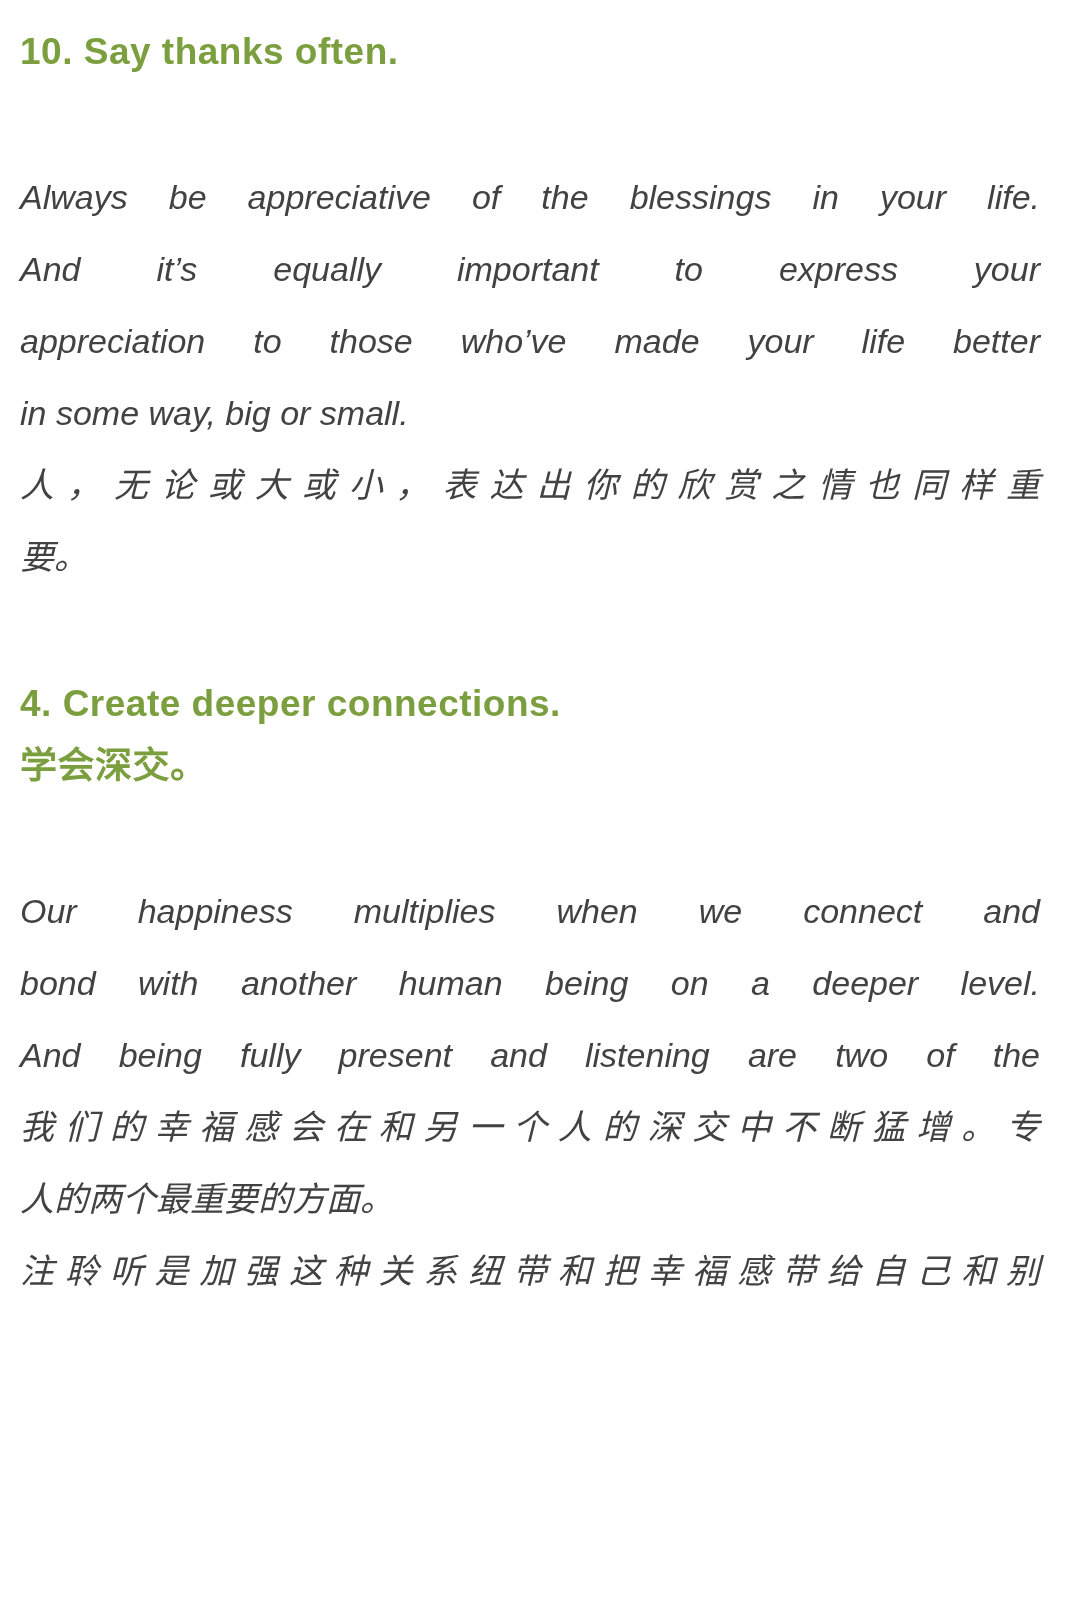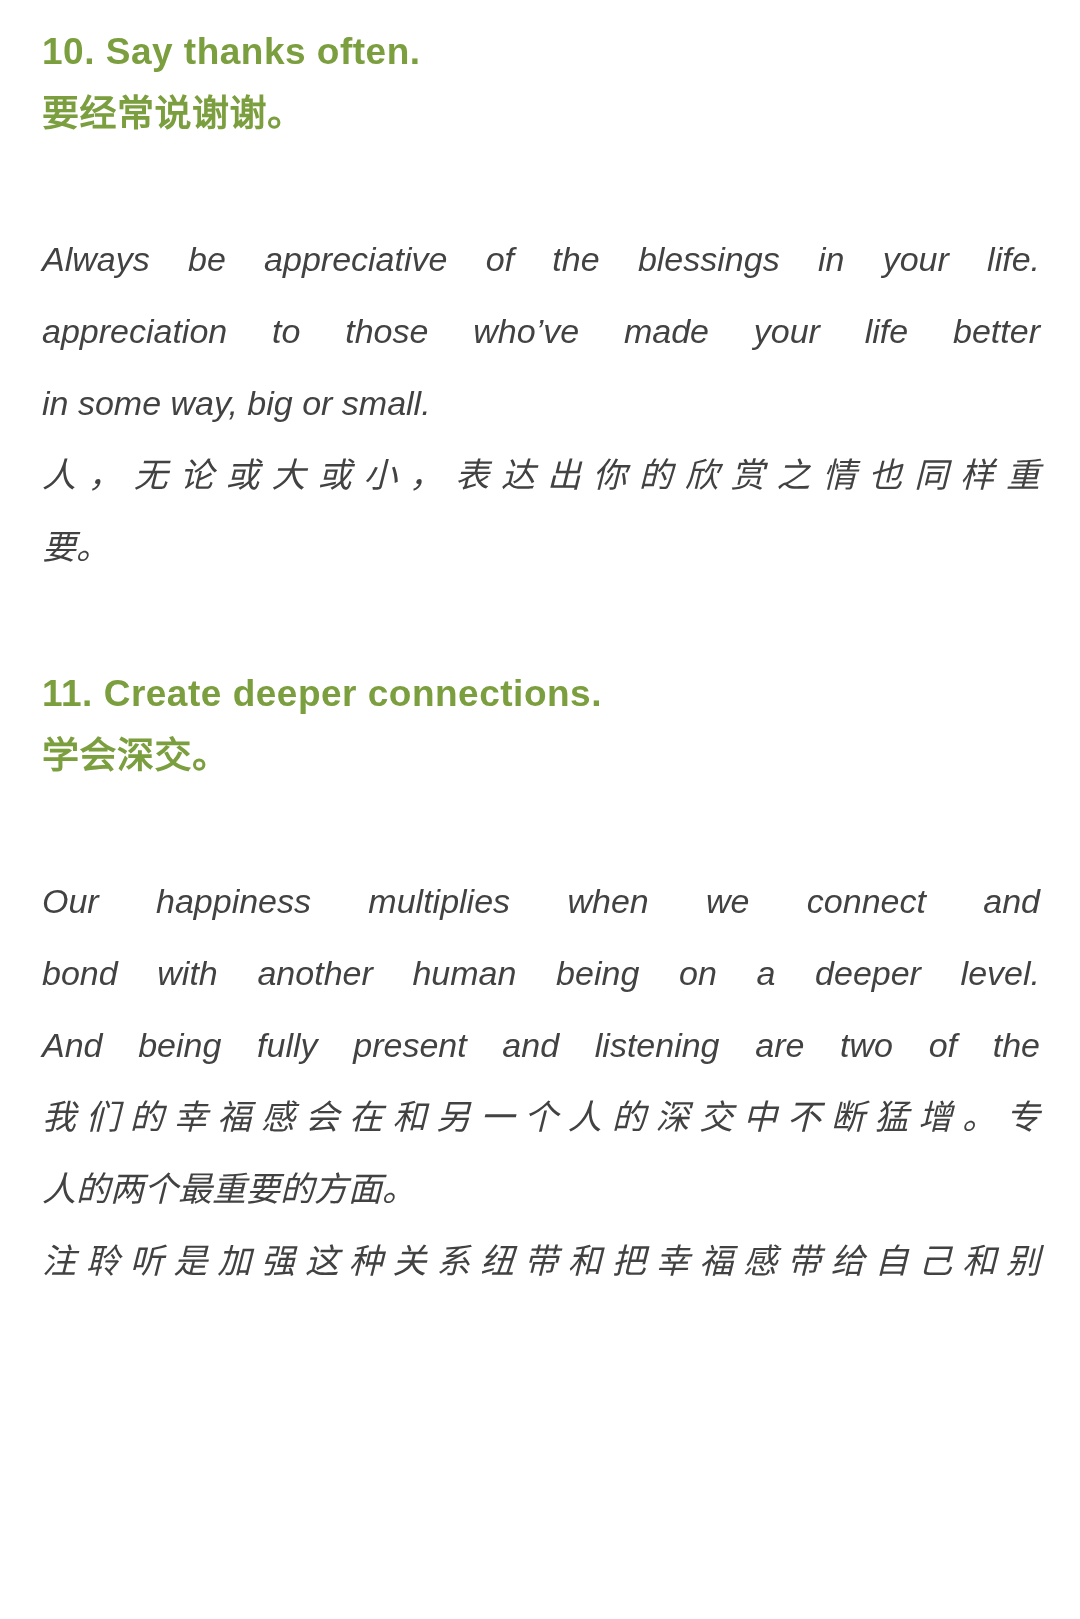--- a/index.html
+++ b/index.html
@@ -10,21 +10,21 @@
   body {
     width: 1080px;
     height: 1619px;
     overflow: hidden;
     font-family: "Liberation Sans", "DejaVu Sans", sans-serif;
   }
   .page {
     box-sizing: border-box;
     width: 1080px;
     height: 1135px;
-    padding: 21px 40px 0 42px;
+    padding: 21px 40px 0 20px;
     background: #ffffff;
   }
   .heading {
     margin: 0;
     font-size: 37px;
     font-weight: 700;
     line-height: 62px;
     color: #7b9e3e;
     letter-spacing: 0.5px;
   }
@@ -52,34 +52,34 @@
   }
 </style>
 </head>
 <body>
 
 <div class="page">
 
   <section class="section-10">
     <h2 class="heading">
       <span class="h-line">10. Say thanks often.</span>
-      <span class="h-line">要经常说谢谢。</span>
     </h2>
     <div class="body-block">
       <div class="bline">Always be appreciative of the blessings in your life.</div>
+      <div class="bline">And it’s equally important to express your</div>
       <div class="bline">appreciation to those who’ve made your life better</div>
       <div class="bline end">in some way, big or small.</div>
       <div class="bline">人，无论或大或小，表达出你的欣赏之情也同样重</div>
       <div class="bline end">要。</div>
     </div>
   </section>
 
   <section class="section-11">
     <h2 class="heading">
-      <span class="h-line">11. Create deeper connections.</span>
+      <span class="h-line">4. Create deeper connections.</span>
       <span class="h-line">学会深交。</span>
     </h2>
     <div class="body-block">
       <div class="bline">Our happiness multiplies when we connect and</div>
       <div class="bline">bond with another human being on a deeper level.</div>
       <div class="bline">And being fully present and listening are two of the</div>
       <div class="bline">我们的幸福感会在和另一个人的深交中不断猛增。专</div>
       <div class="bline end">人的两个最重要的方面。</div>
       <div class="bline">注聆听是加强这种关系纽带和把幸福感带给自己和别</div>
     </div>

